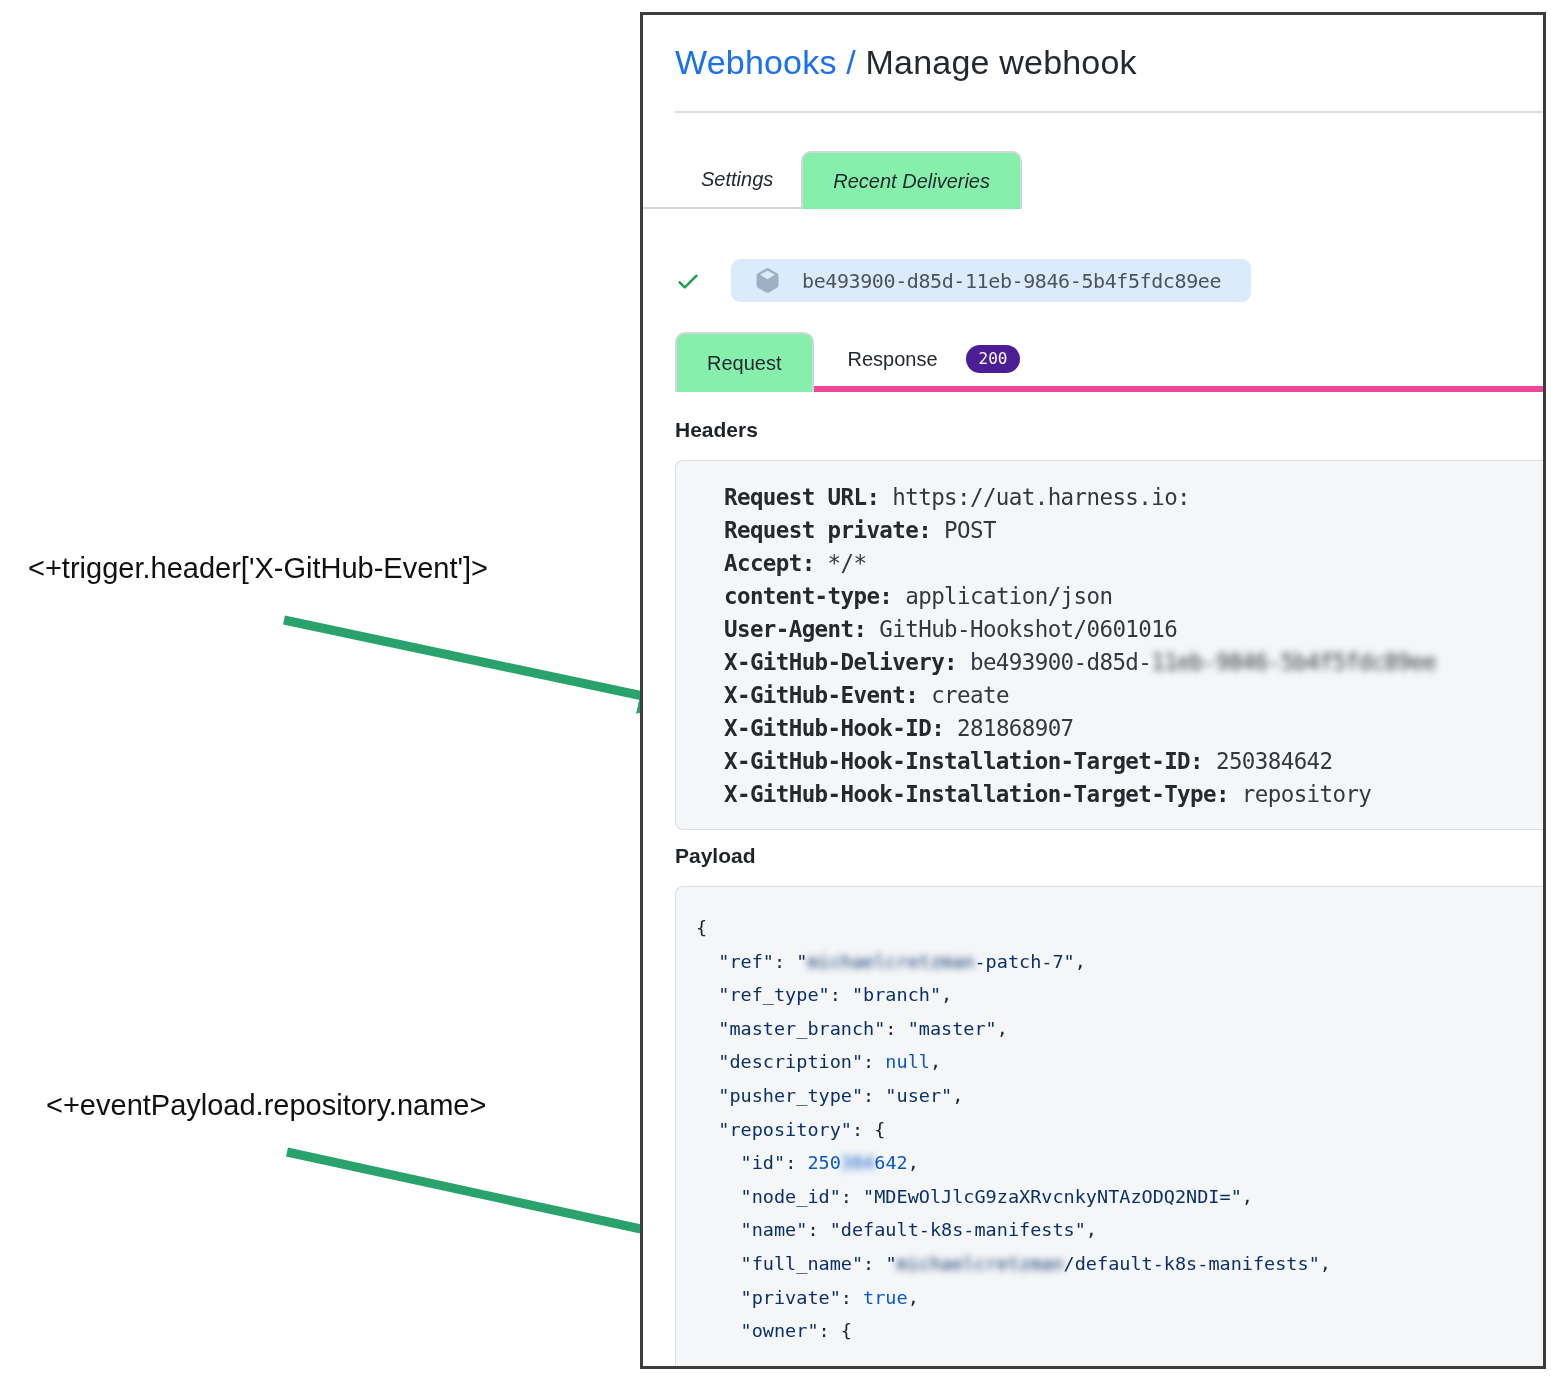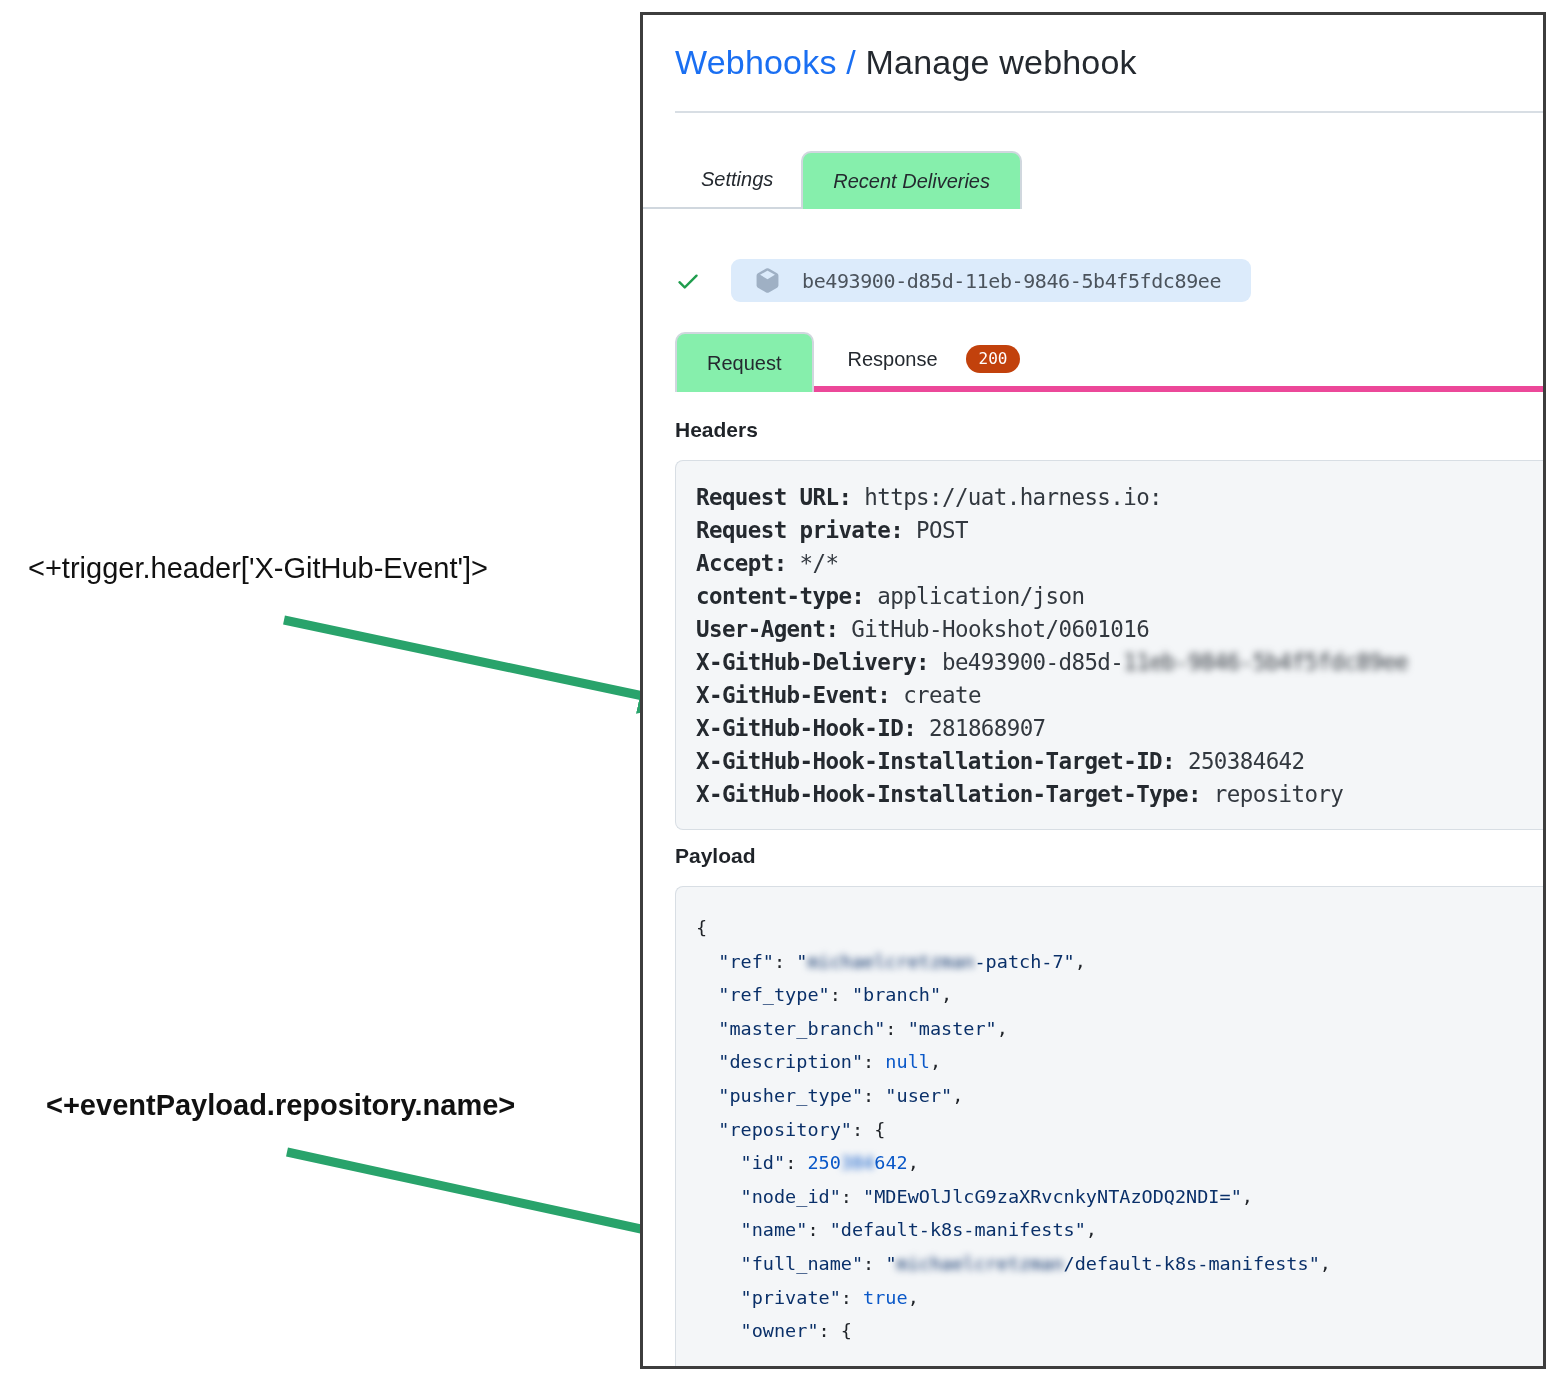--- a/index.html
+++ b/index.html
@@ -9,21 +9,21 @@
     font-family:"Liberation Sans", sans-serif; color:#1f2328;
   }
   .canvas { position:absolute; inset:0; }
 
   
   .annotation {
     position:absolute; font-size:29px; color:#111111; white-space:nowrap;
     font-family:"Liberation Sans", sans-serif;
   }
   .ann-1 { left:28px; top:552px; }
-  .ann-2 { left:46px; top:1089px;font-weight:bold; }
+  .ann-2 { left:46px; top:1089px; }
   .arrow-svg { position:absolute; overflow:visible; }
 
   
   .frame {
     position:absolute; left:640px; top:12px; width:906px; height:1357px;
     background:#ffffff; border:3px solid #3d3d3d; overflow:hidden;
   }
   .panel { padding:24px 0 0 32px; }
 
   .breadcrumb { font-size:34px; font-weight:400; line-height:46px; letter-spacing:.2px; }
@@ -52,40 +52,40 @@
     border-radius:9px; padding:9px 30px 9px 24px; cursor:pointer;
   }
   .package-icon { width:25px; height:25px; flex:none; }
   .delivery-guid {
     font-family:"DejaVu Sans Mono", monospace; font-size:20px; color:#4b535c;
     letter-spacing:-0.4px;
   }
 
   .tabbar-sub { margin-top:30px; height:60px; font-size:20px; }
   .badge-200 {
-    background:#c2410c; color:#ffffff; border-radius:15px; padding:4px 13px;
+    background:#4c1d95; color:#ffffff; border-radius:15px; padding:4px 13px;
     font-family:"DejaVu Sans Mono", monospace; font-size:16px; line-height:20px;
   }
   .resp-wrap { flex:1; display:flex; align-items:center; gap:28px; padding-left:34px;
     border-bottom:6px solid #ec4899; }
 
   
   .section-h { font-size:21px; font-weight:700; color:#1f2328; }
   .h-headers { margin-top:26px; }
   .h-payload { margin-top:14px; }
 
   .code-box {
     margin-top:18px; background:#f4f6f8; border:1px solid #d8dee4;
     border-radius:8px 0 0 8px; border-right:none; width:100%;
   }
   .headers-box { padding:20px 10px 18px 20px; }
   .payload-box { padding:24px 10px 60px 20px; height:620px; }
 
   .code-line { white-space:pre; font-family:"DejaVu Sans Mono", monospace; }
-  .headers-box .code-line { font-size:22.5px; line-height:33px; letter-spacing:-0.6px; }
+  .headers-box .code-line { font-size:22.5px; line-height:33px; letter-spacing:-0.6px;margin-left:28px; }
   .payload-box .code-line { font-size:18.5px; line-height:33.6px; }
 
   .tok.hk { font-weight:700; color:#24292f; }
   .tok.hv { color:#32383f; }
   .tok.p { color:#1f2328; }
   .tok.s { color:#0a3069; }
   .tok.n { color:#0a58c8; }
   .tok.blur { filter:blur(3.5px); }
 </style>
 </head>

